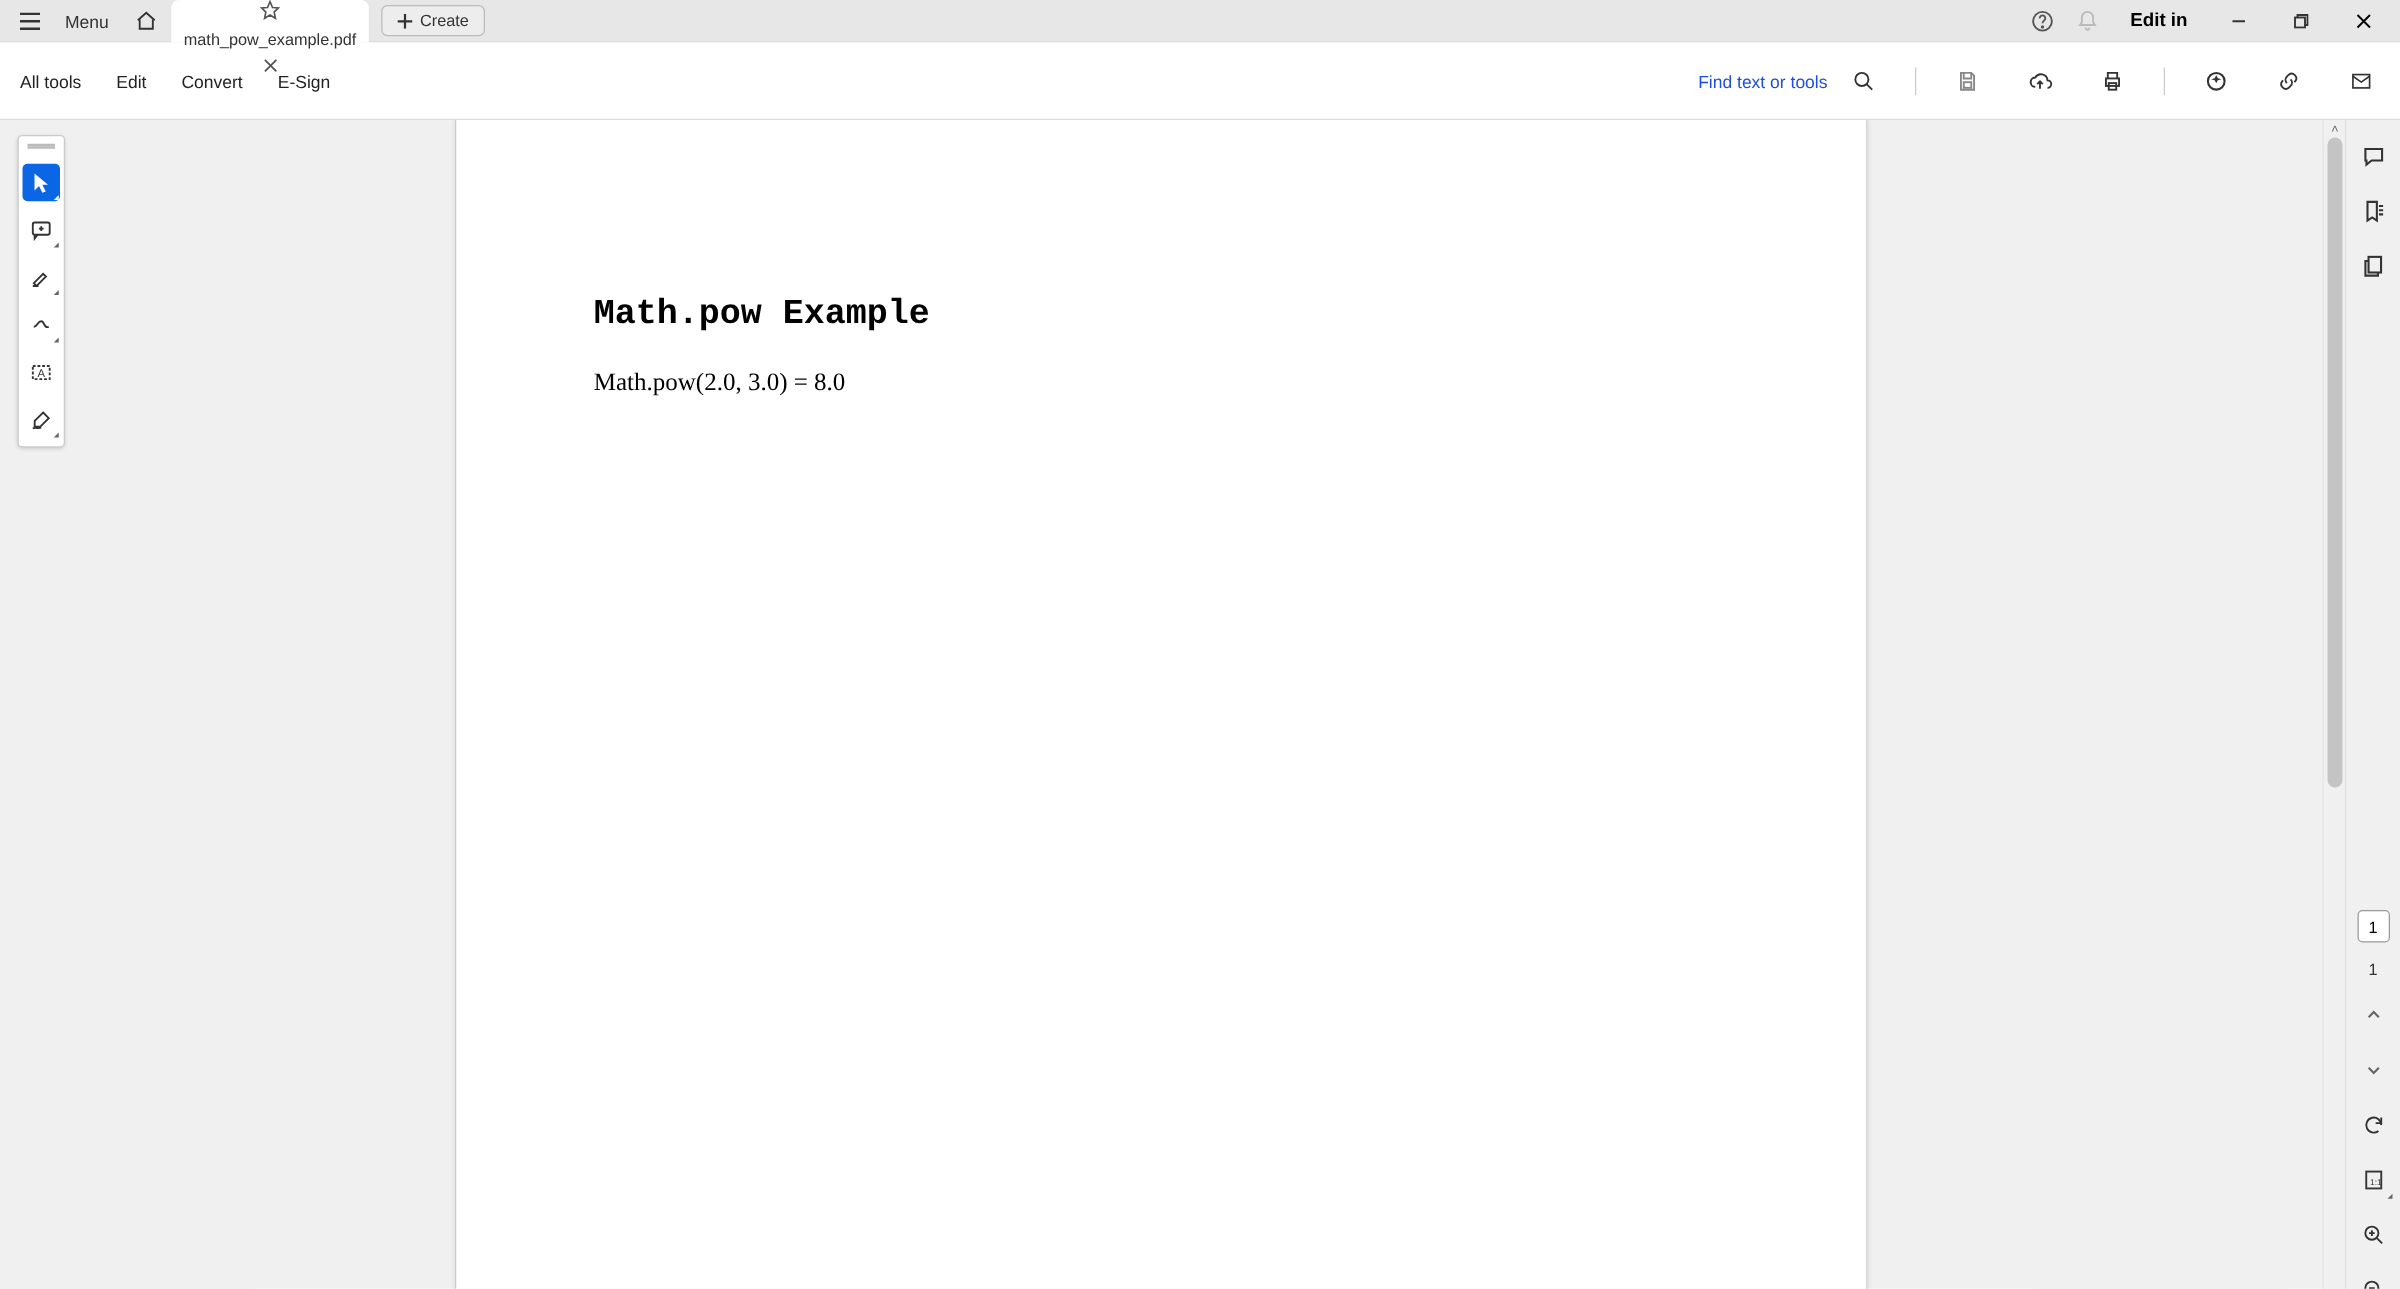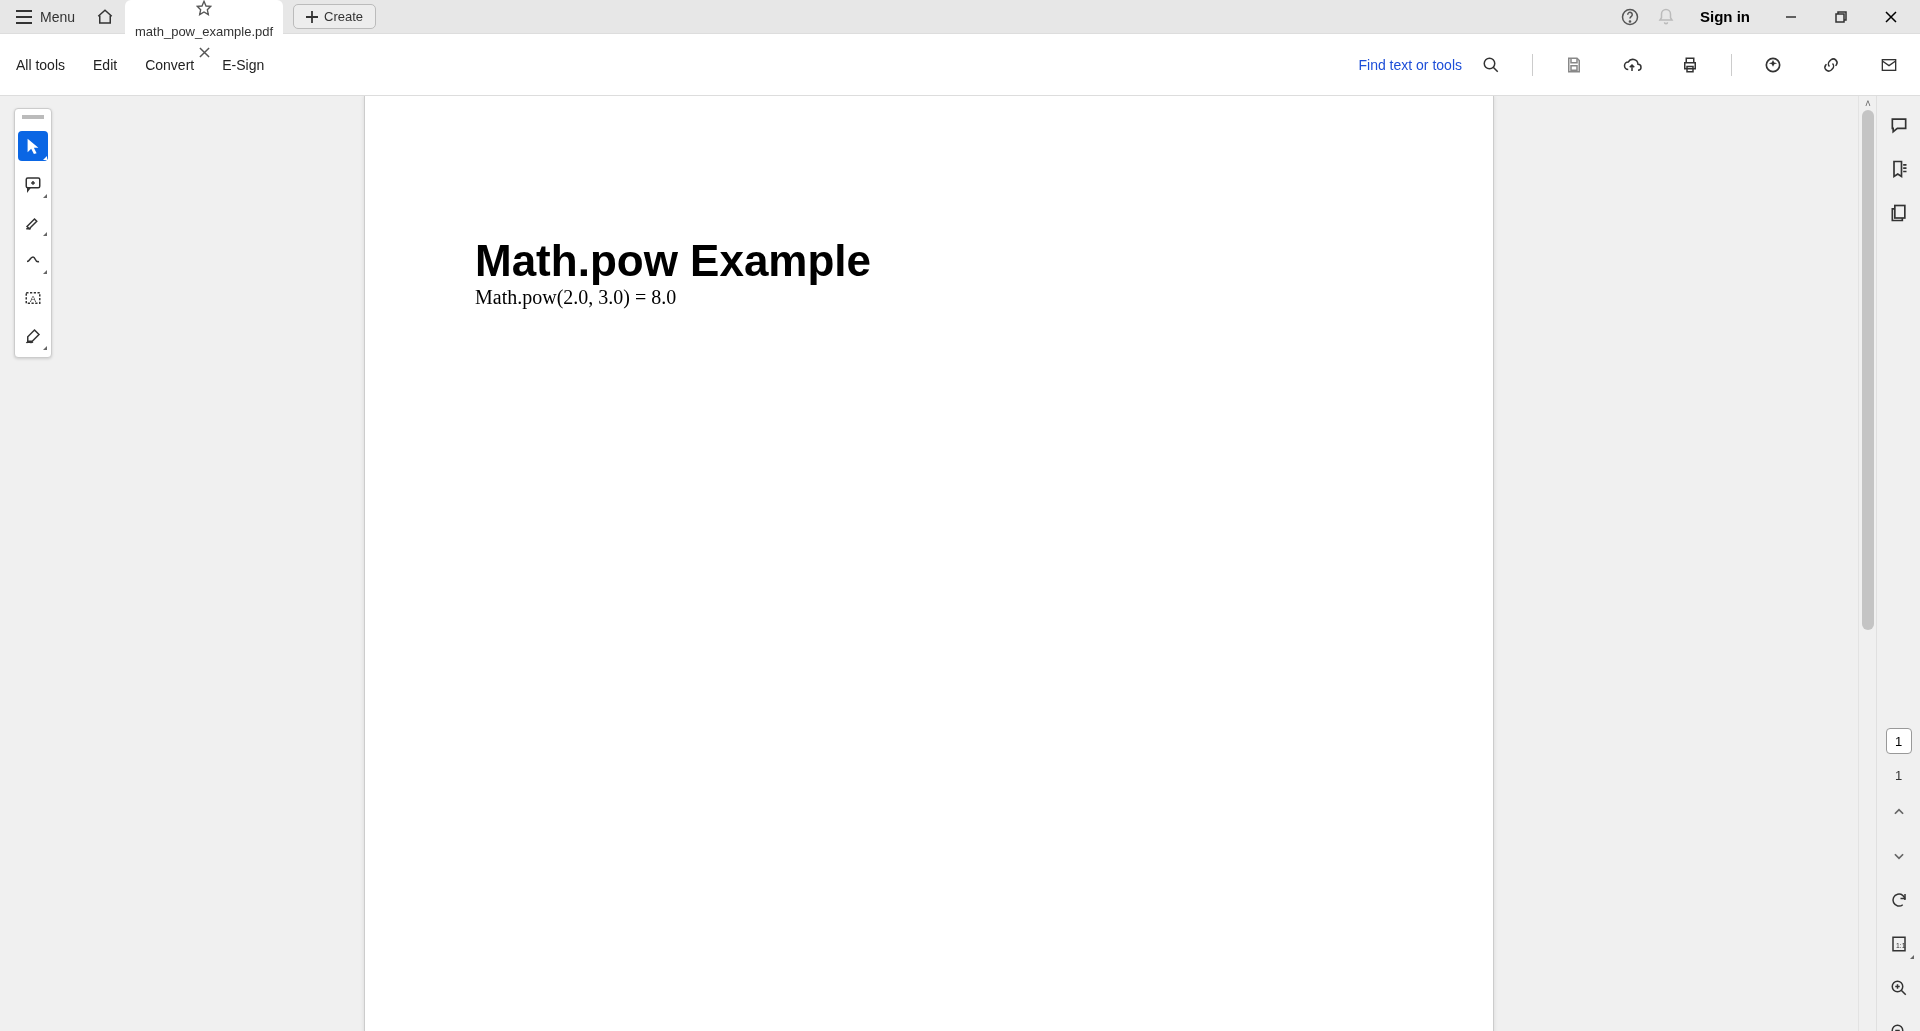--- a/index.html
+++ b/index.html
@@ -1,20 +1,20 @@
 <!DOCTYPE html>
 <html><head>
 <meta charset="utf-8">
 <style>
 * { margin:0; padding:0; box-sizing:border-box; font-family:"Segoe UI",Arial,sans-serif; }
 html,body { width:1920px; height:1031px; overflow:hidden; background:#fff; }
 
 
 .titlebar { height:34px; background:#e7e7e7; display:flex; align-items:center; padding:0 6px; gap:4px; border-bottom:1px solid #ddd; }
-.menu-btn { display:flex; align-items:center; gap:8px; padding:4px 10px; border-radius:4px; cursor:pointer; font-size:14px; color:#333; }
+.menu-btn { display:flex; align-items:center; gap:20px; padding:4px 10px; border-radius:4px; cursor:pointer; font-size:14px; color:#333; }
 .home-btn { width:32px; height:28px; display:flex; align-items:center; justify-content:center; border-radius:4px; cursor:pointer; }
 .tab { height:34px; background:#fff; display:flex; align-items:center; padding:0 10px; gap:8px; border-top-left-radius:6px; border-top-right-radius:6px; font-size:13px; color:#333; max-width:260px; margin-bottom:-1px;flex-direction:column; }
 .tab .close { width:18px; height:18px; display:flex; align-items:center; justify-content:center; border-radius:3px; cursor:pointer; }
 .create-btn { display:flex; align-items:center; gap:6px; padding:4px 12px; margin-left:6px; border:1px solid #bbb; border-radius:5px; background:#ededed; cursor:pointer; font-size:13px; color:#333; }
 .titlebar-spacer { flex:1; }
 .title-icon-btn { width:32px; height:28px; display:flex; align-items:center; justify-content:center; border-radius:4px; cursor:pointer; color:#555; }
 .signin { font-weight:600; font-size:15px; padding:0 14px; cursor:pointer; }
 .win-btn { width:46px; height:34px; display:flex; align-items:center; justify-content:center; cursor:pointer; }
 
 
@@ -32,21 +32,21 @@
 .left-palette { position:absolute; left:14px; top:12px; width:38px; background:#fff; border:1px solid #ccc; border-radius:4px; padding:4px 0 6px; display:flex; flex-direction:column; align-items:center; gap:8px; box-shadow:0 1px 3px rgba(0,0,0,.15); }
 .left-palette .grip { width:22px; height:4px; border-top:2px solid #bbb; border-bottom:2px solid #bbb; margin:2px 0 4px; }
 .lp-btn { width:30px; height:30px; display:flex; align-items:center; justify-content:center; border-radius:4px; cursor:pointer; color:#333; position:relative; }
 .lp-btn.active { background:#0a66e4; color:#fff; }
 .lp-btn .corner { position:absolute; right:1px; bottom:1px; width:0; height:0; border-left:4px solid transparent; border-bottom:4px solid #666; }
 .lp-btn.active .corner { border-bottom-color:#fff; }
 
 
 .doc-wrap { flex:1; display:flex; justify-content:center; overflow:hidden; position:relative; }
 .page { width:1130px; min-height:100%; background:#fff; border-left:1px solid #ccc; border-right:1px solid #ccc; box-shadow:0 0 4px rgba(0,0,0,.1); padding:140px 110px 0 110px; }
-.page h1 { font-family:Liberation Sans, sans-serif; font-weight:700; font-size:44px; color:#000; }
+.page h1 { font-family:Liberation Mono, monospace; font-weight:700; font-size:28px; color:#000; margin-bottom:28px; }
 .page p { font-family:Liberation Serif, serif; font-size:20px; color:#000; }
 
 
 .scroll-strip { width:18px; background:#f0f0f0; position:relative; border-left:1px solid #e3e3e3; }
 .scroll-strip .up-caret, .scroll-strip .down-caret { position:absolute; left:0; width:18px; height:14px; display:flex; align-items:center; justify-content:center; color:#666; cursor:pointer; font-size:10px; }
 .scroll-strip .up-caret { top:0; }
 .scroll-strip .down-caret { bottom:0; }
 .scroll-strip .thumb { position:absolute; left:3px; top:14px; width:12px; height:520px; background:#c4c4c4; border-radius:6px; }
 
 
@@ -116,21 +116,21 @@
   </div>
   <div class="title-icon-btn">
     <span>
       <svg width="18" height="18" viewBox="0 0 24 24" fill="none" stroke="#bbb" stroke-width="2">
           <path d="M6 8a6 6 0 1112 0v5l2 3H4l2-3z"></path>
           <path d="M10 19a2 2 0 004 0"></path>
         </svg>
     </span>
   </div>
   <div class="signin">
-    <span>Sign in</span>
+    <span>Edit in</span>
   </div>
   <div class="win-btn">
     <span>
         <svg width="12" height="12" viewBox="0 0 12 12">
           <path d="M1 6h10" stroke="#333" stroke-width="1.5"></path>
         </svg>
       </span>
   </div>
   <div class="win-btn">
     <span>

